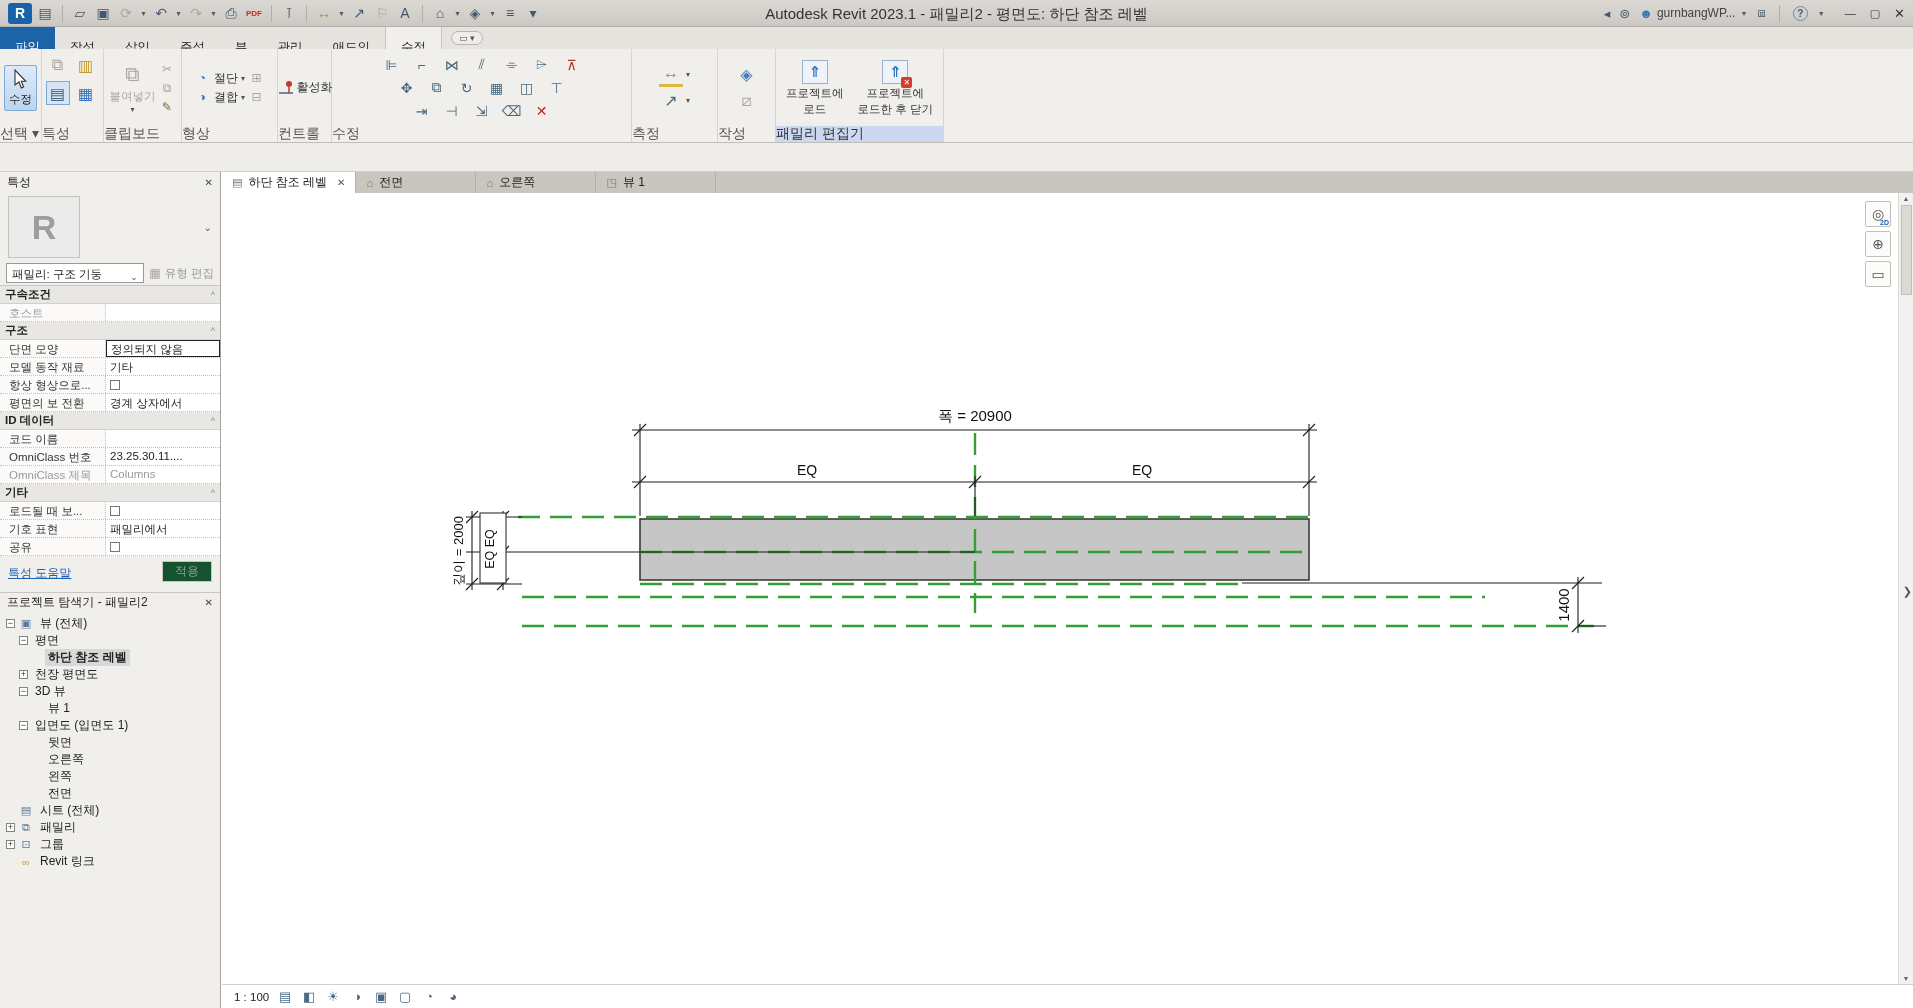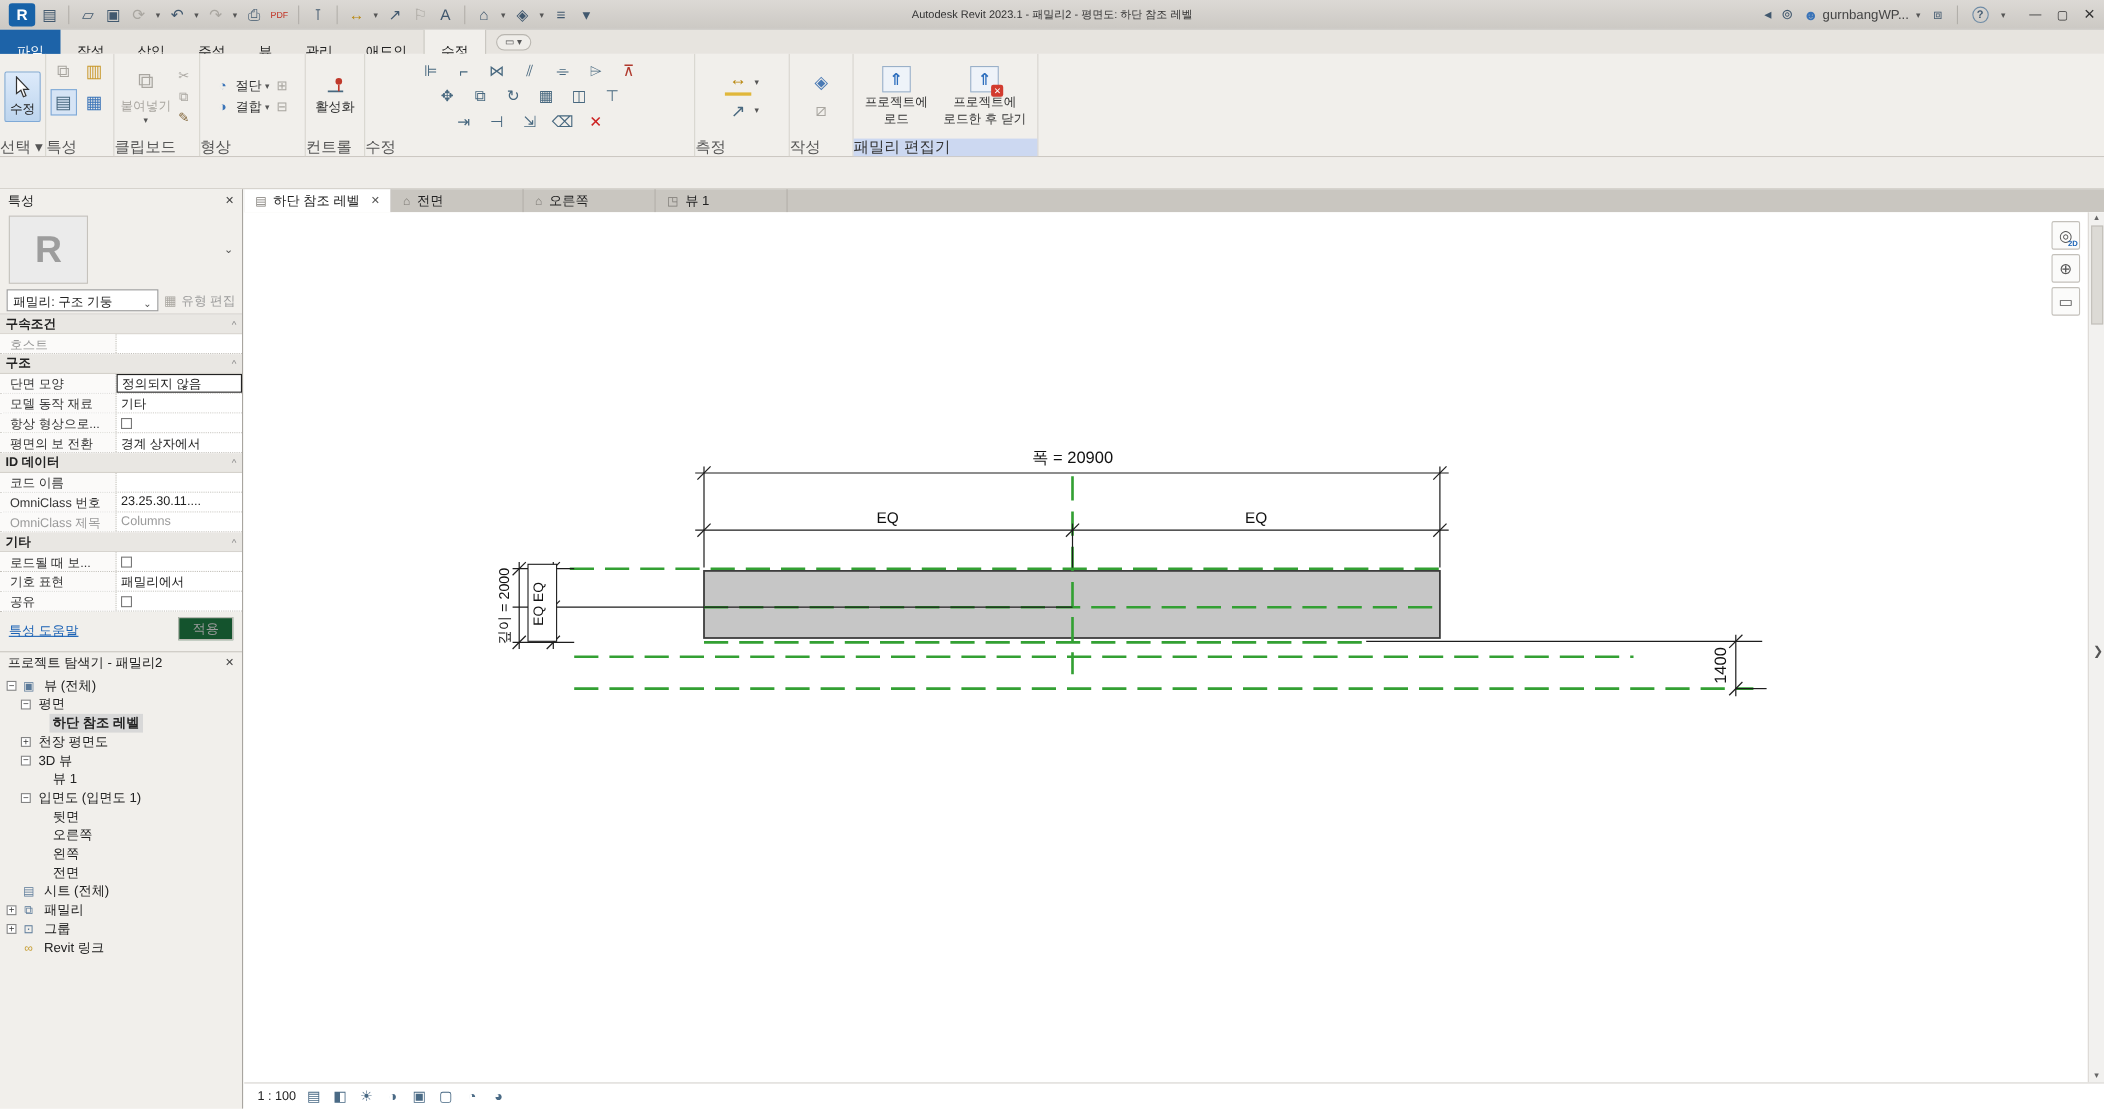--- a/index.html
+++ b/index.html
@@ -7,21 +7,21 @@
 body{position:relative;background:#fff;font-size:12px;color:#222;cursor:default}
 
 
 .titlebar{position:absolute;top:0;left:0;right:0;height:27px;background:linear-gradient(#dcd9d5,#ccc9c4);border-bottom:1px solid #b3b0ab;display:flex;align-items:center;padding:0 8px}
 .qat{display:flex;align-items:center;gap:3px;z-index:2}
 .qbtn{min-width:20px;height:21px;line-height:21px;text-align:center;font-size:14px;color:#41586e}
 .qlogo{background:#1762a8;color:#fff;font-weight:bold;border-radius:3px;width:24px;font-size:14px}
 .qdis{color:#a9a6a0}
 .qdropdown{font-size:8px;color:#555;width:9px;text-align:center}
 .qsep{width:1px;height:17px;background:#b2afaa;margin:0 4px}
-.tb-title{position:absolute;left:0;right:0;top:0;height:27px;line-height:27px;text-align:center;font-size:10px;color:#333;pointer-events:none}
+.tb-title{position:absolute;left:0;right:0;top:0;height:27px;line-height:27px;text-align:center;font-size:15px;color:#333;pointer-events:none}
 .tb-right{margin-left:auto;display:flex;align-items:center;gap:9px;z-index:2;color:#444;font-size:12px}
 .tbico{font-size:13px;color:#41586e}
 .tb-user{display:flex;align-items:center;gap:4px}
 .helpcircle{width:15px;height:15px;border:1.5px solid #6f8ca6;border-radius:50%;text-align:center;line-height:13px;font-size:10px;color:#41586e;font-weight:bold}
 .winbtns{display:flex;align-items:center;gap:14px;margin-left:10px;color:#333}
 .winbtns span{font-size:11px}
 
 
 .ribbontabs{position:absolute;top:27px;left:0;right:0;height:22px;background:#e7e4df;display:flex;align-items:stretch}
 .rtab{padding:20px 15px;font-size:12.5px;color:#222;display:flex;align-items:center}
@@ -50,21 +50,21 @@
 .pastecol{display:flex;flex-direction:column;align-items:center;color:#a9a6a0;gap:1px}
 .pastecol .ric{font-size:20px;width:30px;height:26px}
 .pastecol .plab{font-size:11.5px}
 .modgrid{display:flex;flex-direction:column;gap:3px}
 .mrow{display:flex;gap:8px;justify-content:center}
 .mic{width:22px;height:20px;display:flex;align-items:center;justify-content:center;font-size:14px;color:#48687f}
 .febtn{display:flex;flex-direction:column;align-items:center;gap:3px;padding:0 3px}
 .loadico{position:relative;width:26px;height:24px;border:1px solid #9ab0c8;background:#eef3f9;display:flex;align-items:center;justify-content:center;font-size:15px;color:#2e6fbe;font-weight:bold}
 .badge-x{position:absolute;right:-5px;bottom:-5px;background:#d23b2f;color:#fff;font-size:8px;width:11px;height:11px;line-height:11px;text-align:center;border-radius:2px;font-weight:normal}
 .feline{font-size:11.5px;color:#333;line-height:13px;text-align:center;white-space:nowrap}
-.pinwrap{display:flex;flex-direction:column;align-items:center;gap:2px}
+.pinwrap{display:flex;align-items:center;gap:2px}
 
 
 .optionsbar{position:absolute;top:143px;left:0;right:0;height:29px;background:#efede9;border-bottom:1px solid #d3d0ca}
 
 
 .leftpanel{position:absolute;top:172px;left:0;width:221px;bottom:0;background:#f1efeb;border-right:1px solid #a8a5a0;display:flex;flex-direction:column;overflow:hidden}
 .palheader{height:21px;display:flex;align-items:center;padding:0 7px;font-size:12px;color:#222;flex:0 0 auto}
 .palx{margin-left:auto;font-size:10px;color:#444}
 .thumbrow{height:68px;display:flex;align-items:center;padding:2px 8px;flex:0 0 auto}
 .thumb{width:72px;height:62px;background:#ebebeb;border:1px solid #c5c2bc;display:flex;align-items:center;justify-content:center;font-size:34px;font-weight:bold;color:#9d9d9d}
@@ -127,21 +127,21 @@
       <span class="qsep"></span>
       <span class="qbtn">▱</span>
       <span class="qbtn">▣</span>
       <span class="qbtn qdis">⟳</span>
       <span class="qdropdown">▾</span>
       <span class="qbtn">↶</span>
       <span class="qdropdown">▾</span>
       <span class="qbtn qdis">↷</span>
       <span class="qdropdown">▾</span>
       <span class="qbtn">⎙</span>
-      <span class="qbtn" style="color: rgb(192, 48, 34); font-size: 8px; font-weight: normal;">PDF</span>
+      <span class="qbtn" style="color: rgb(192, 48, 34); font-size: 8px; font-weight: bold;">PDF</span>
       <span class="qsep"></span>
       <span class="qbtn">⊺</span>
       <span class="qsep"></span>
       <span class="qbtn" style="color: rgb(184, 134, 11);">↔</span>
       <span class="qdropdown">▾</span>
       <span class="qbtn">↗</span>
       <span class="qbtn qdis">⚐</span>
       <span class="qbtn">A</span>
       <span class="qsep"></span>
       <span class="qbtn">⌂</span>

